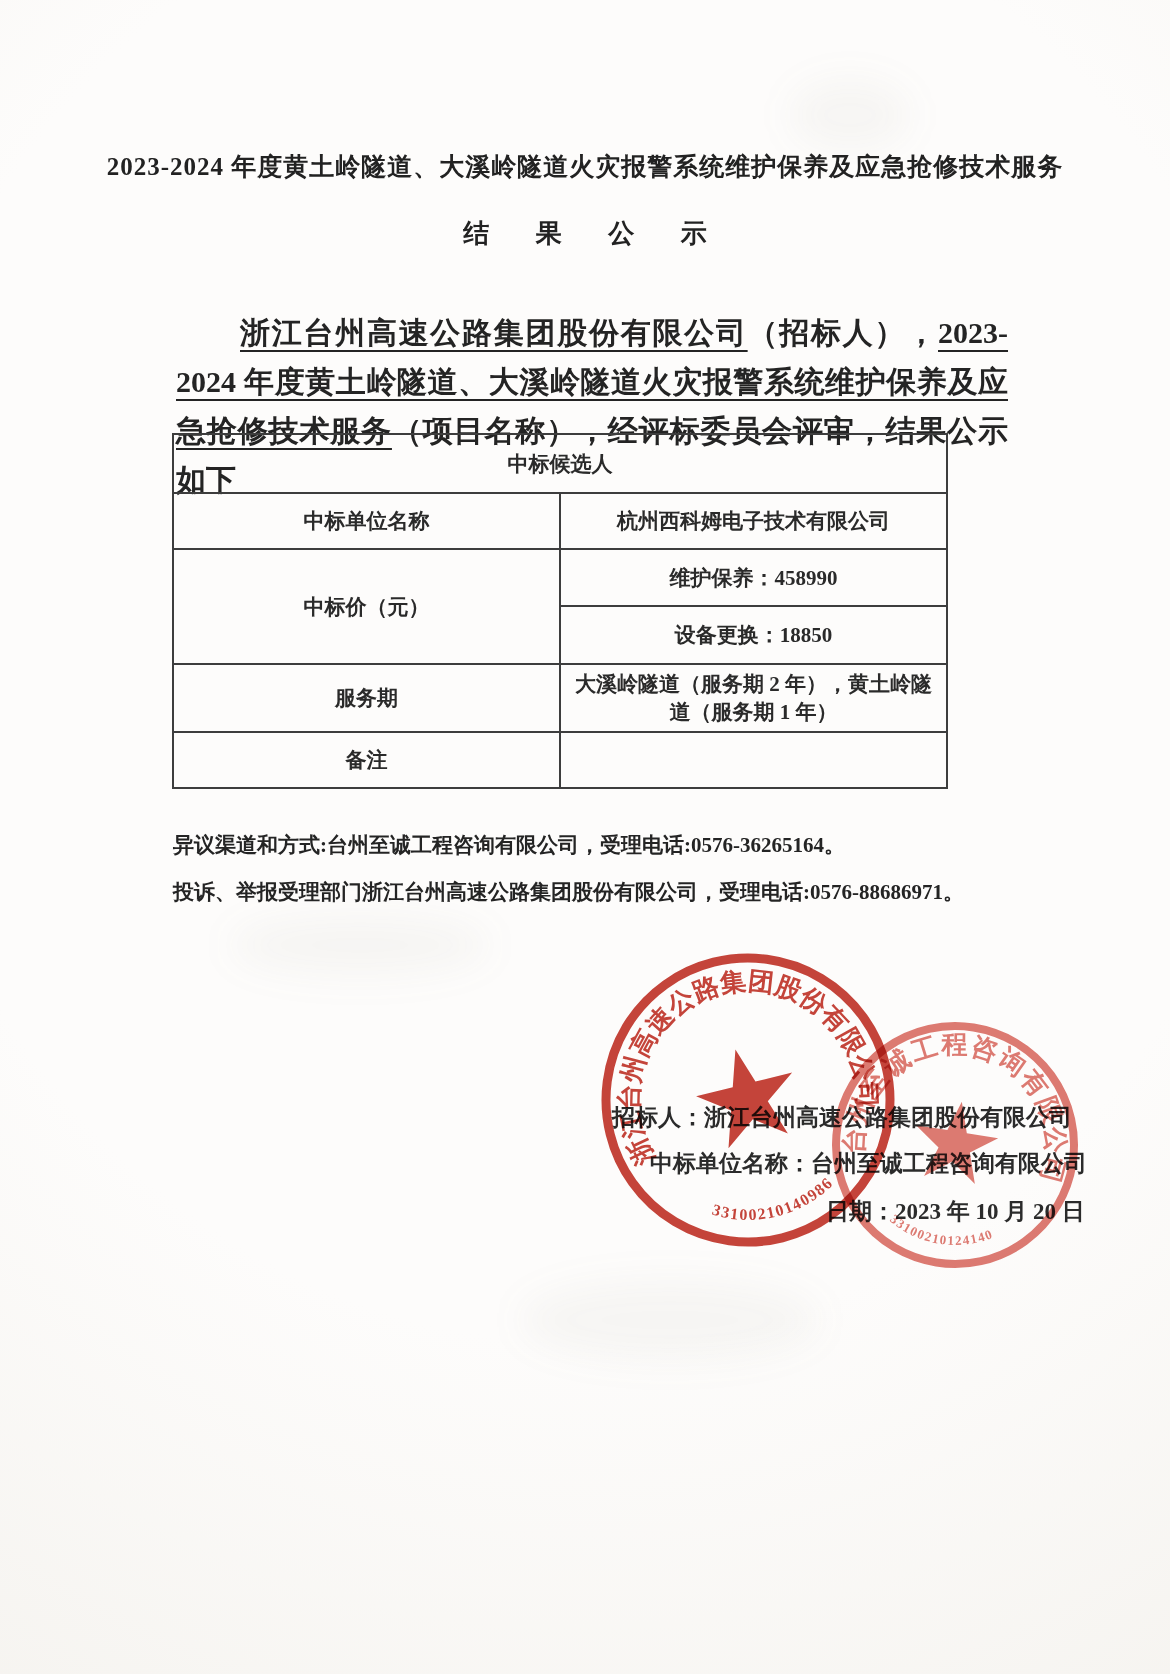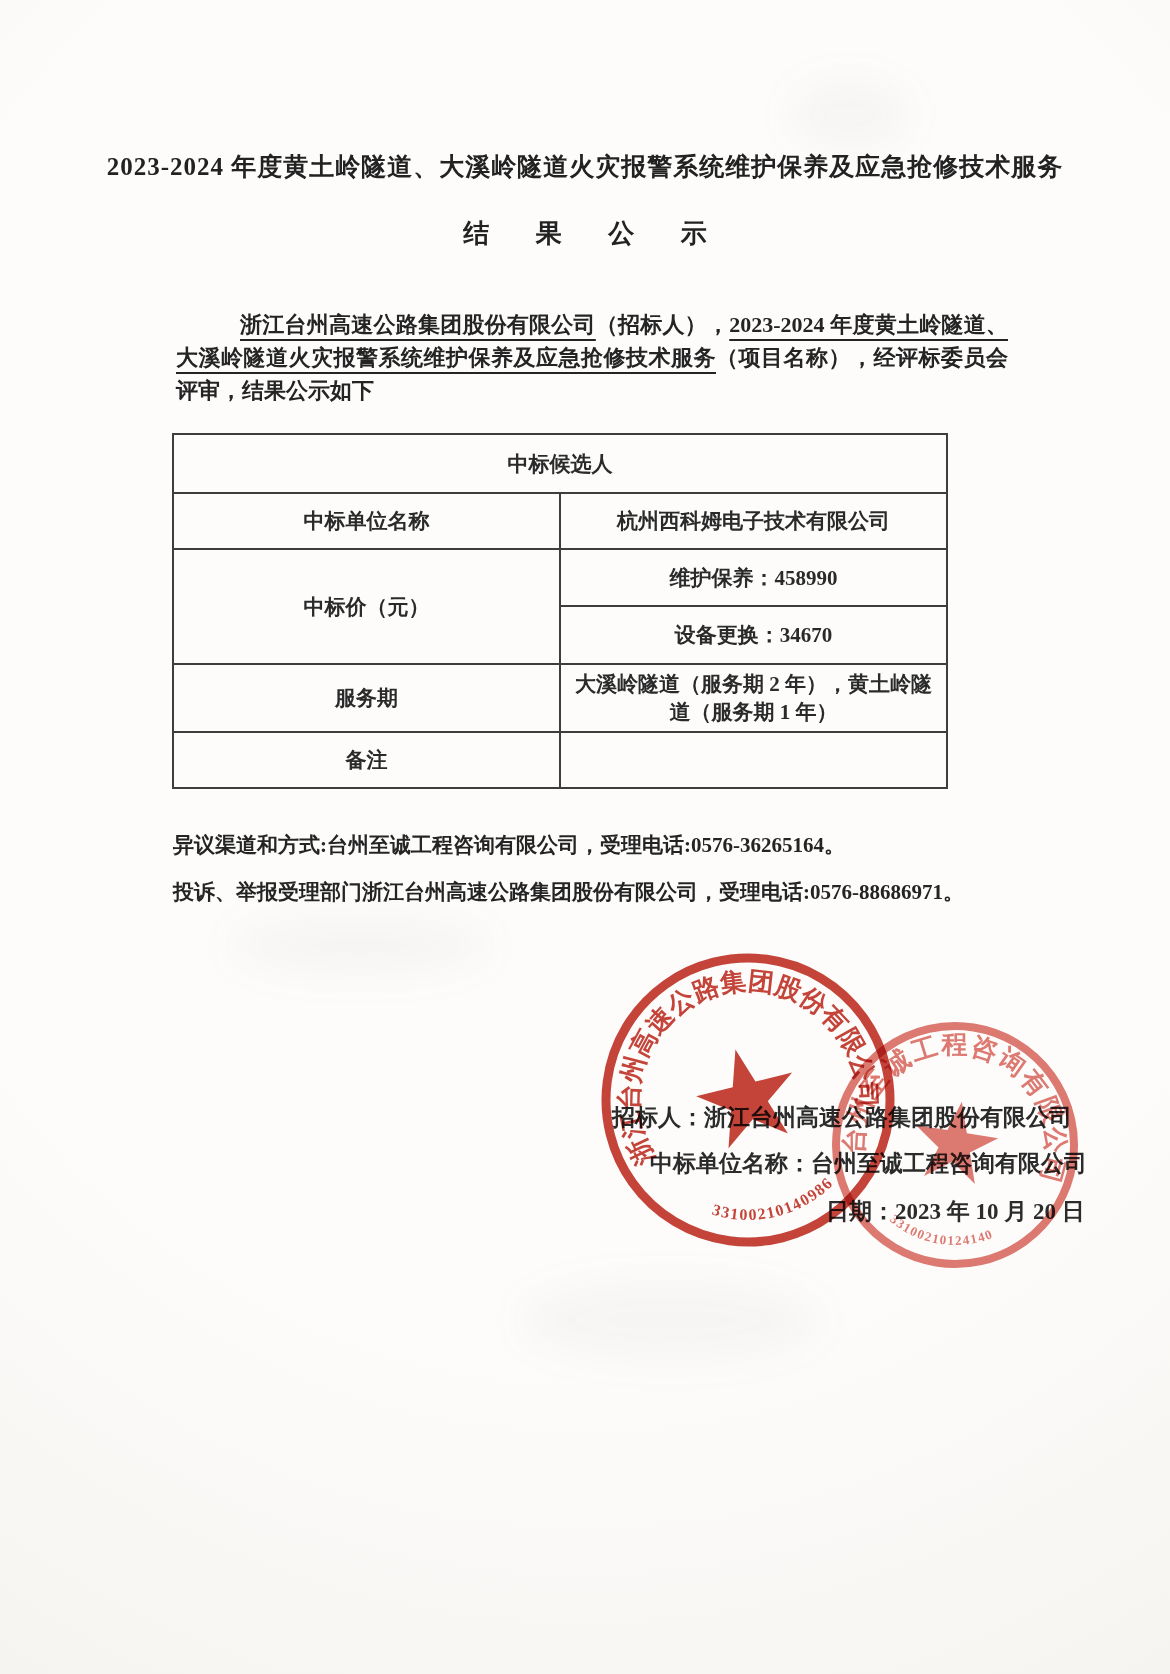--- a/index.html
+++ b/index.html
@@ -17,21 +17,21 @@
   .title {
     position:absolute; top:150px; left:70px; right:70px; text-align:center;
     font-size:25px; font-weight:700; letter-spacing:1px; color:#222;
   }
   .subtitle {
     position:absolute; top:216px; left:0; width:100%; text-align:center;
     font-size:26px; font-weight:700; letter-spacing:20px; text-indent:20px; color:#222;
   }
   .intro {
     position:absolute; top:308px; left:176px; width:832px;
-    font-size:22px; font-weight:600; line-height:33px; text-align:justify;
+    font-size:30px; font-weight:600; line-height:49px; text-align:justify;
     text-indent:64px; color:#242424;
   }
   .ul { text-decoration:underline; text-underline-offset:7px; text-decoration-thickness:1.5px; }
 
   table.result {
     position:absolute; top:433px; left:172px; width:776px;
     border-collapse:collapse; font-size:21px; font-weight:600; color:#2a2a2a;
     table-layout:fixed;
   }
   table.result td {
@@ -78,21 +78,21 @@
     </tr>
     <tr style="height:56px;margin-left:48px;">
       <td class="lbl">中标单位名称</td>
       <td>杭州西科姆电子技术有限公司</td>
     </tr>
     <tr style="height:57px;">
       <td class="lbl" rowspan="2">中标价（元）</td>
       <td>维护保养：458990</td>
     </tr>
     <tr style="height:58px;">
-      <td>设备更换：34670</td>
+      <td>设备更换：18850</td>
     </tr>
     <tr style="height:68px;">
       <td class="lbl">服务期</td>
       <td>大溪岭隧道（服务期 2 年），黄土岭隧道（服务期 1 年）</td>
     </tr>
     <tr style="height:56px;">
       <td class="lbl">备注</td>
       <td></td>
     </tr>
   </tbody>

